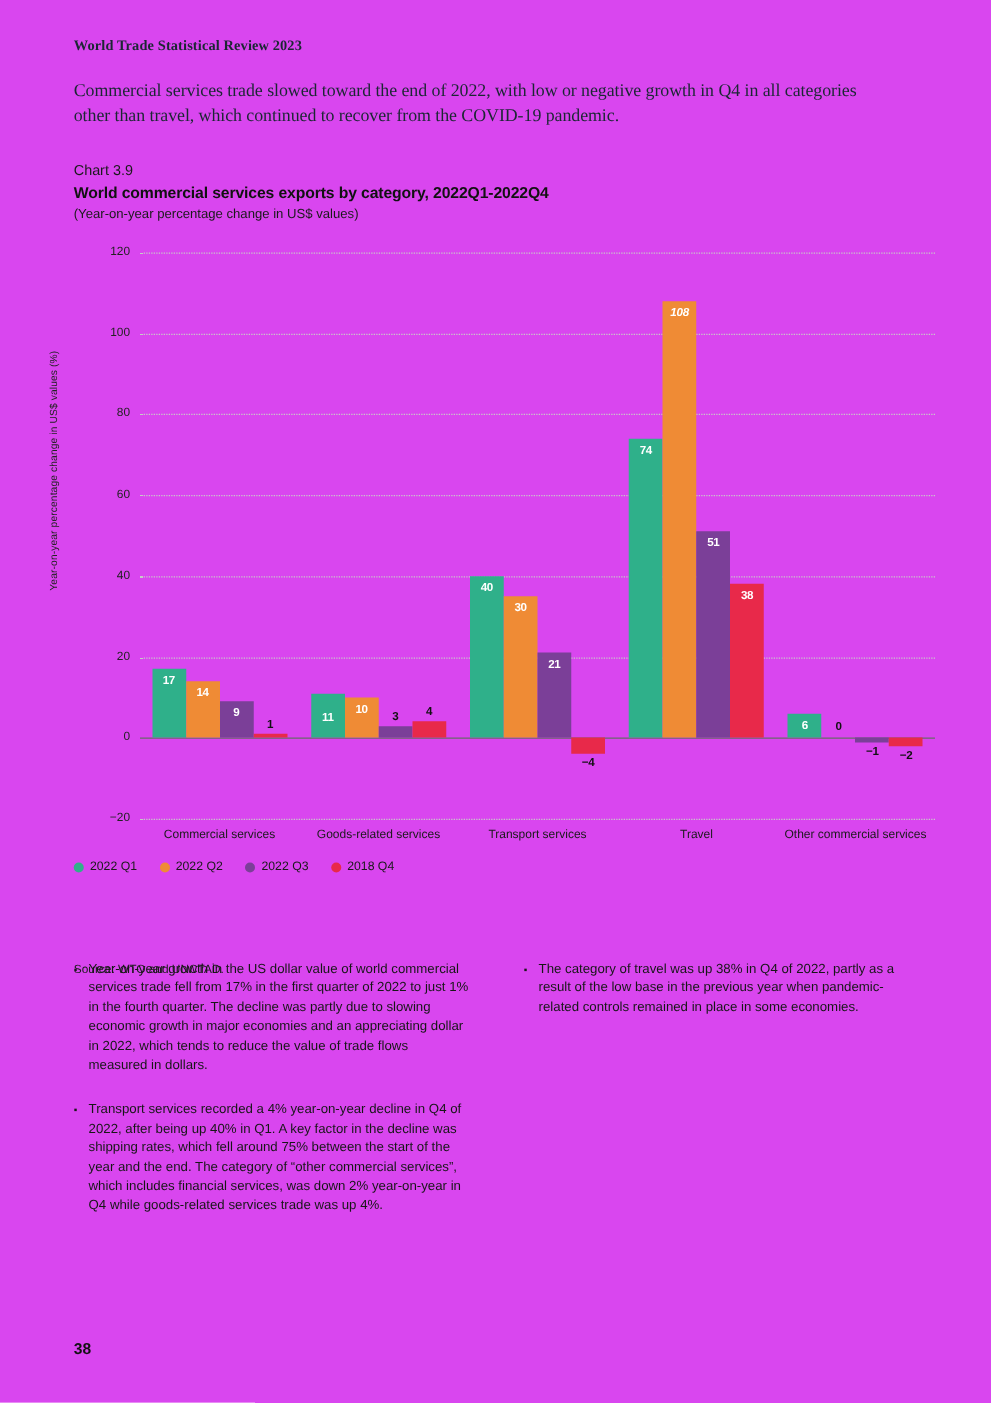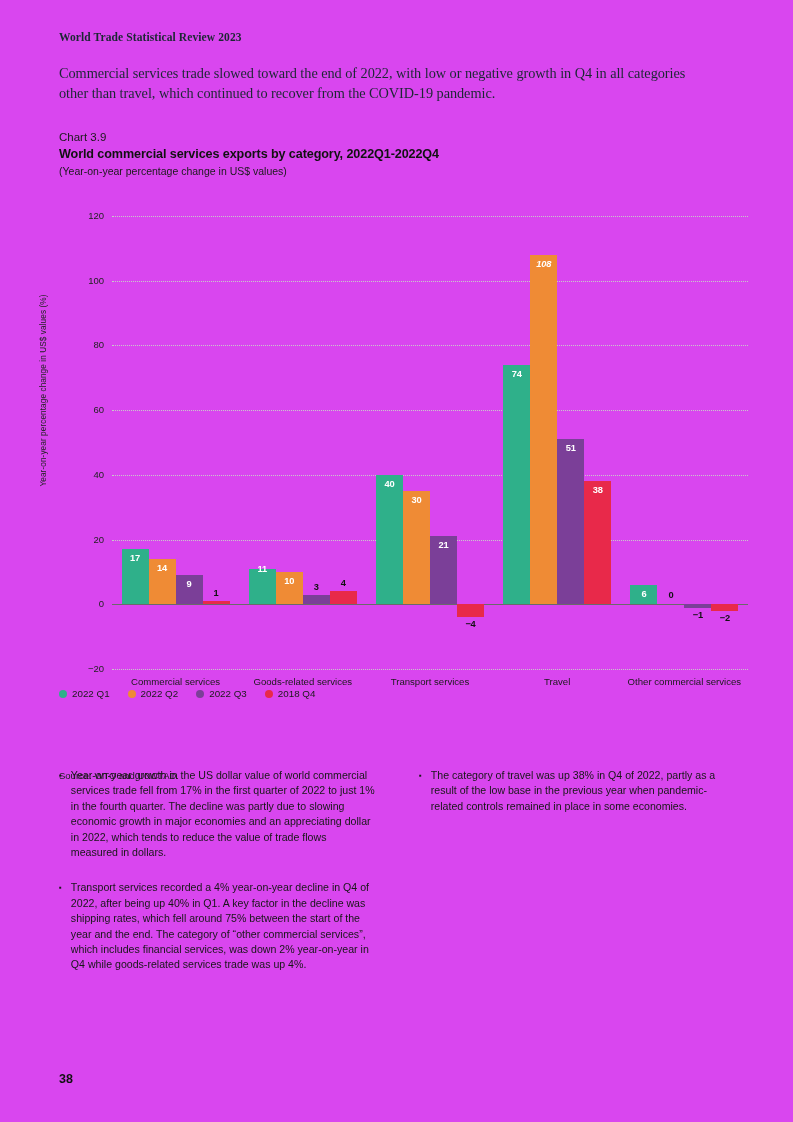--- a/index.html
+++ b/index.html
@@ -70,21 +70,20 @@
     color: #1a1a1a;
   }
 
   
   .chart-wrap {
     position: absolute;
     left: 0;
     top: 0;
     width: 671px;
     height: 760px;
-    margin-top: 14px;
   }
   .axis-title {
     position: absolute;
     left: -57px;
     top: 372px;
     width: 200px;
     transform: rotate(-90deg);
     transform-origin: center center;
     text-align: center;
     font-size: 8.2px;
@@ -253,21 +252,21 @@
           <div class="bar-label inside" style="left: -3.5px; top: 337.279px;">17</div>
           <div class="bar" style="left: 27px; top: 342.986px; height: 45.3px; bottom: auto; background: rgb(239, 139, 53);"></div>
           <div class="bar-label inside" style="left: 23.5px; top: 346.986px;">14</div>
           <div class="bar" style="left: 54px; top: 359.164px; height: 29.1214px; bottom: auto; background: rgb(123, 63, 152);"></div>
           <div class="bar-label inside" style="left: 50.5px; top: 363.164px;">9</div>
           <div class="bar" style="left: 81px; top: 385.05px; height: 3.23571px; bottom: auto; background: rgb(232, 41, 74);"></div>
           <div class="bar-label outside" style="left: 77.5px; top: 372.05px;">1</div>
         </div>
         <div class="group" style="left: 136.8px; width: 108px;">
           <div class="bar" style="left: 0px; top: 352.693px; height: 35.5929px; bottom: auto; background: rgb(47, 176, 138);"></div>
-          <div class="bar-label inside" style="left: -3.5px; top: 348px;">11</div>
+          <div class="bar-label inside" style="left: -3.5px; top: 367px;">11</div>
           <div class="bar" style="left: 27px; top: 355.929px; height: 32.3571px; bottom: auto; background: rgb(239, 139, 53);"></div>
           <div class="bar-label inside" style="left: 23.5px; top: 359.929px;">10</div>
           <div class="bar" style="left: 54px; top: 378.579px; height: 9.70714px; bottom: auto; background: rgb(123, 63, 152);"></div>
           <div class="bar-label outside" style="left: 50.5px; top: 365.579px;">3</div>
           <div class="bar" style="left: 81px; top: 375.343px; height: 12.9429px; bottom: auto; background: rgb(232, 41, 74);"></div>
           <div class="bar-label outside" style="left: 77.5px; top: 362.343px;">4</div>
         </div>
         <div class="group" style="left: 264px; width: 108px;">
           <div class="bar" style="left: 0px; top: 258.857px; height: 129.429px; bottom: auto; background: rgb(47, 176, 138);"></div>
           <div class="bar-label inside" style="left: -3.5px; top: 262.857px;">40</div>

